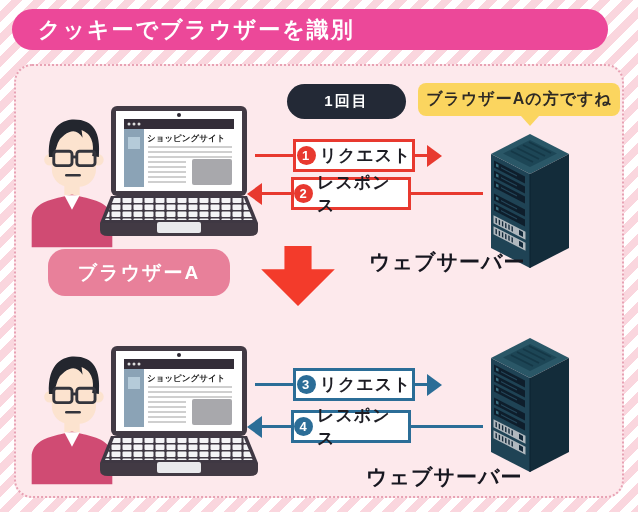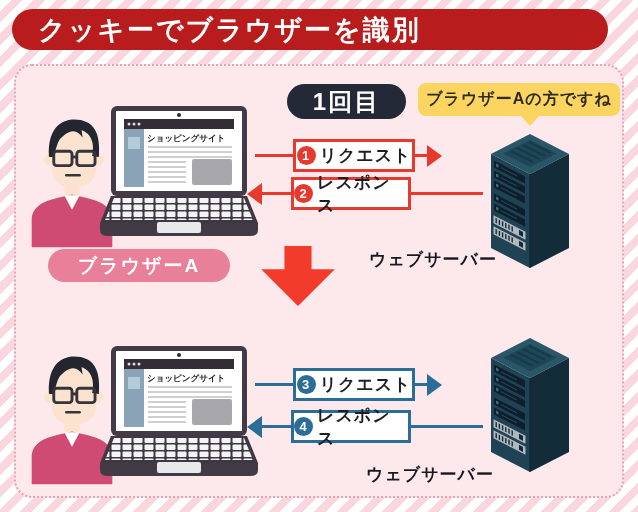--- a/index.html
+++ b/index.html
@@ -11,57 +11,57 @@
   }
   .stage { position:absolute; inset:0; }
 
   .panel {
     position:absolute; left:14px; top:64px; width:610px; height:434px;
     background:#fde9ec; border:2px dotted #e8a2b4; border-radius:18px;
   }
 
   .title-pill {
     position:absolute; left:12px; top:9px; width:596px; height:41px;
-    background:#b91c1c; border-radius:21px; color:#fff;
+    background:#ec4899; border-radius:21px; color:#fff;
     display:flex; align-items:center; padding-left:26px;
-    font-size:27px; font-weight:bold; letter-spacing:2px;
+    font-size:22px; font-weight:bold; letter-spacing:2px;
   }
 
   .round-pill {
     position:absolute; left:287px; width:119px; height:35px;
     background:#232936; border-radius:18px; color:#fff;
     display:flex; align-items:center; justify-content:center;
-    font-size:24px; font-weight:bold; letter-spacing:2px;
+    font-size:15px; font-weight:bold; letter-spacing:2px;
   }
   .round-1 { top:84px; }
   .round-2 { top:321px; }
 
   .bubble {
     position:absolute; height:33px; background:#fbd55f; border-radius:8px;
     display:flex; align-items:center; justify-content:center;
     font-size:16px; font-weight:bold; color:#2e2a25; letter-spacing:1px;
   }
   .bubble::after {
     content:""; position:absolute; top:100%; width:0; height:0;
     border:9px solid transparent; border-top:10px solid #fbd55f; border-bottom:0;
   }
   .bubble-1 { left:418px; top:83px; width:202px; }
   .bubble-1::after { left:103px; }
   .bubble-2 { left:447px; top:298px; width:168px; }
   .bubble-2::after { left:58px; }
 
   .browser-pill {
-    position:absolute; left:48px; top:249px; width:182px; height:33px;
+    position:absolute; left:48px; top:249px; width:182px; height:47px;
     background:#e8809a; border-radius:17px; color:#fff;
     display:flex; align-items:center; justify-content:center;
     font-size:19px; font-weight:bold; letter-spacing:2px;
   }
 
   .server-label {
-    position:absolute; font-size:17px; font-weight:bold; color:#171720;
+    position:absolute; font-size:21px; font-weight:bold; color:#171720;
     letter-spacing:1px;
   }
   .server-label-1 { left:369px; top:248px; }
   .server-label-2 { left:366px; top:463px; }
 
   .row-line { position:absolute; height:3px; }
   .row-line.red { background:#e8392f; }
   .row-line.blue { background:#2b6d97; }
 
   .msg-box {

